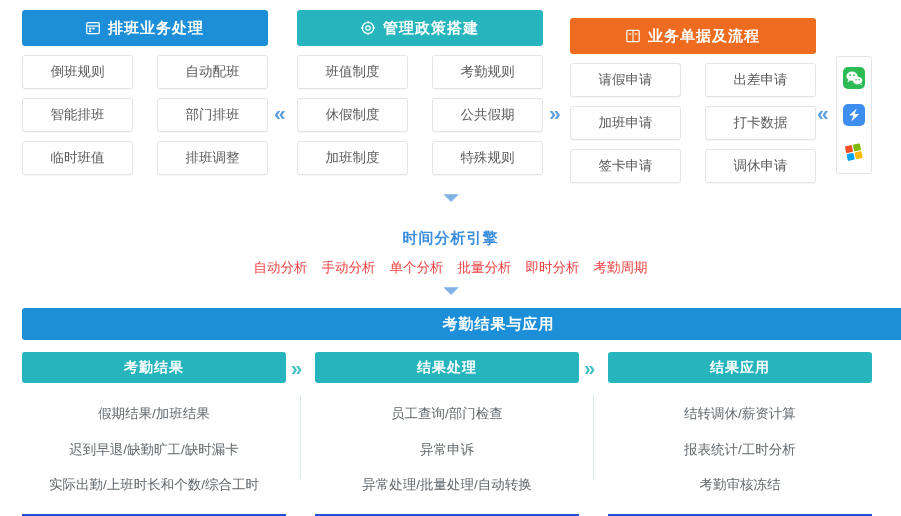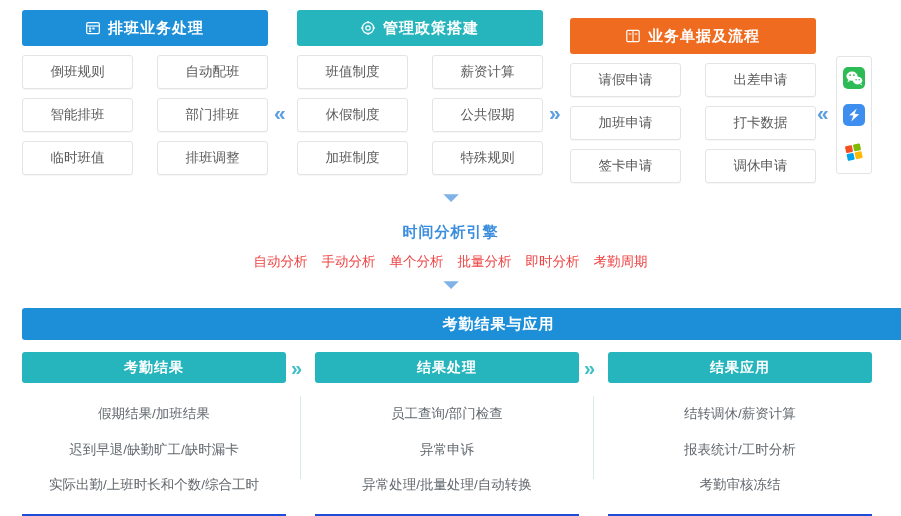--- a/index.html
+++ b/index.html
@@ -119,21 +119,21 @@
     color: #7fb3e8;
     font-size: 19px;
     line-height: 1;
     font-weight: bold;
     letter-spacing: -1px;
     user-select: none;
   }
   .chev-down.c1 { margin-top: 6px; }
   .chev-down.c2 { margin-top: 4px; }
   .engine-title {
-    margin-top: 16px;
+    margin-top: 22px;
     font-size: 15px;
     font-weight: bold;
     color: #3b8ede;
     letter-spacing: 1px;
   }
   .engine-items {
     margin-top: 11px;
     font-size: 13.5px;
     color: #ef4444;
     display: flex;
@@ -261,21 +261,21 @@
           <rect x="6.4" y="0" width="1.3" height="2.3" fill="#ffffff"></rect>
           <rect x="6.4" y="11.7" width="1.3" height="2.3" fill="#ffffff"></rect>
           <rect x="0" y="6.4" width="2.3" height="1.3" fill="#ffffff"></rect>
           <rect x="11.7" y="6.4" width="2.3" height="1.3" fill="#ffffff"></rect>
         </svg>
       </span>
       <span>管理政策搭建</span>
     </div>
     <div class="chip-grid">
       <div class="chip">班值制度</div>
-      <div class="chip">薪资计算</div>
+      <div class="chip">考勤规则</div>
       <div class="chip">休假制度</div>
       <div class="chip">公共假期</div>
       <div class="chip">加班制度</div>
       <div class="chip">特殊规则</div>
     </div>
   </div>
 
   <div class="col col-3">
     <div class="col-header hdr-orange">
       <span class="hdr-icon">

